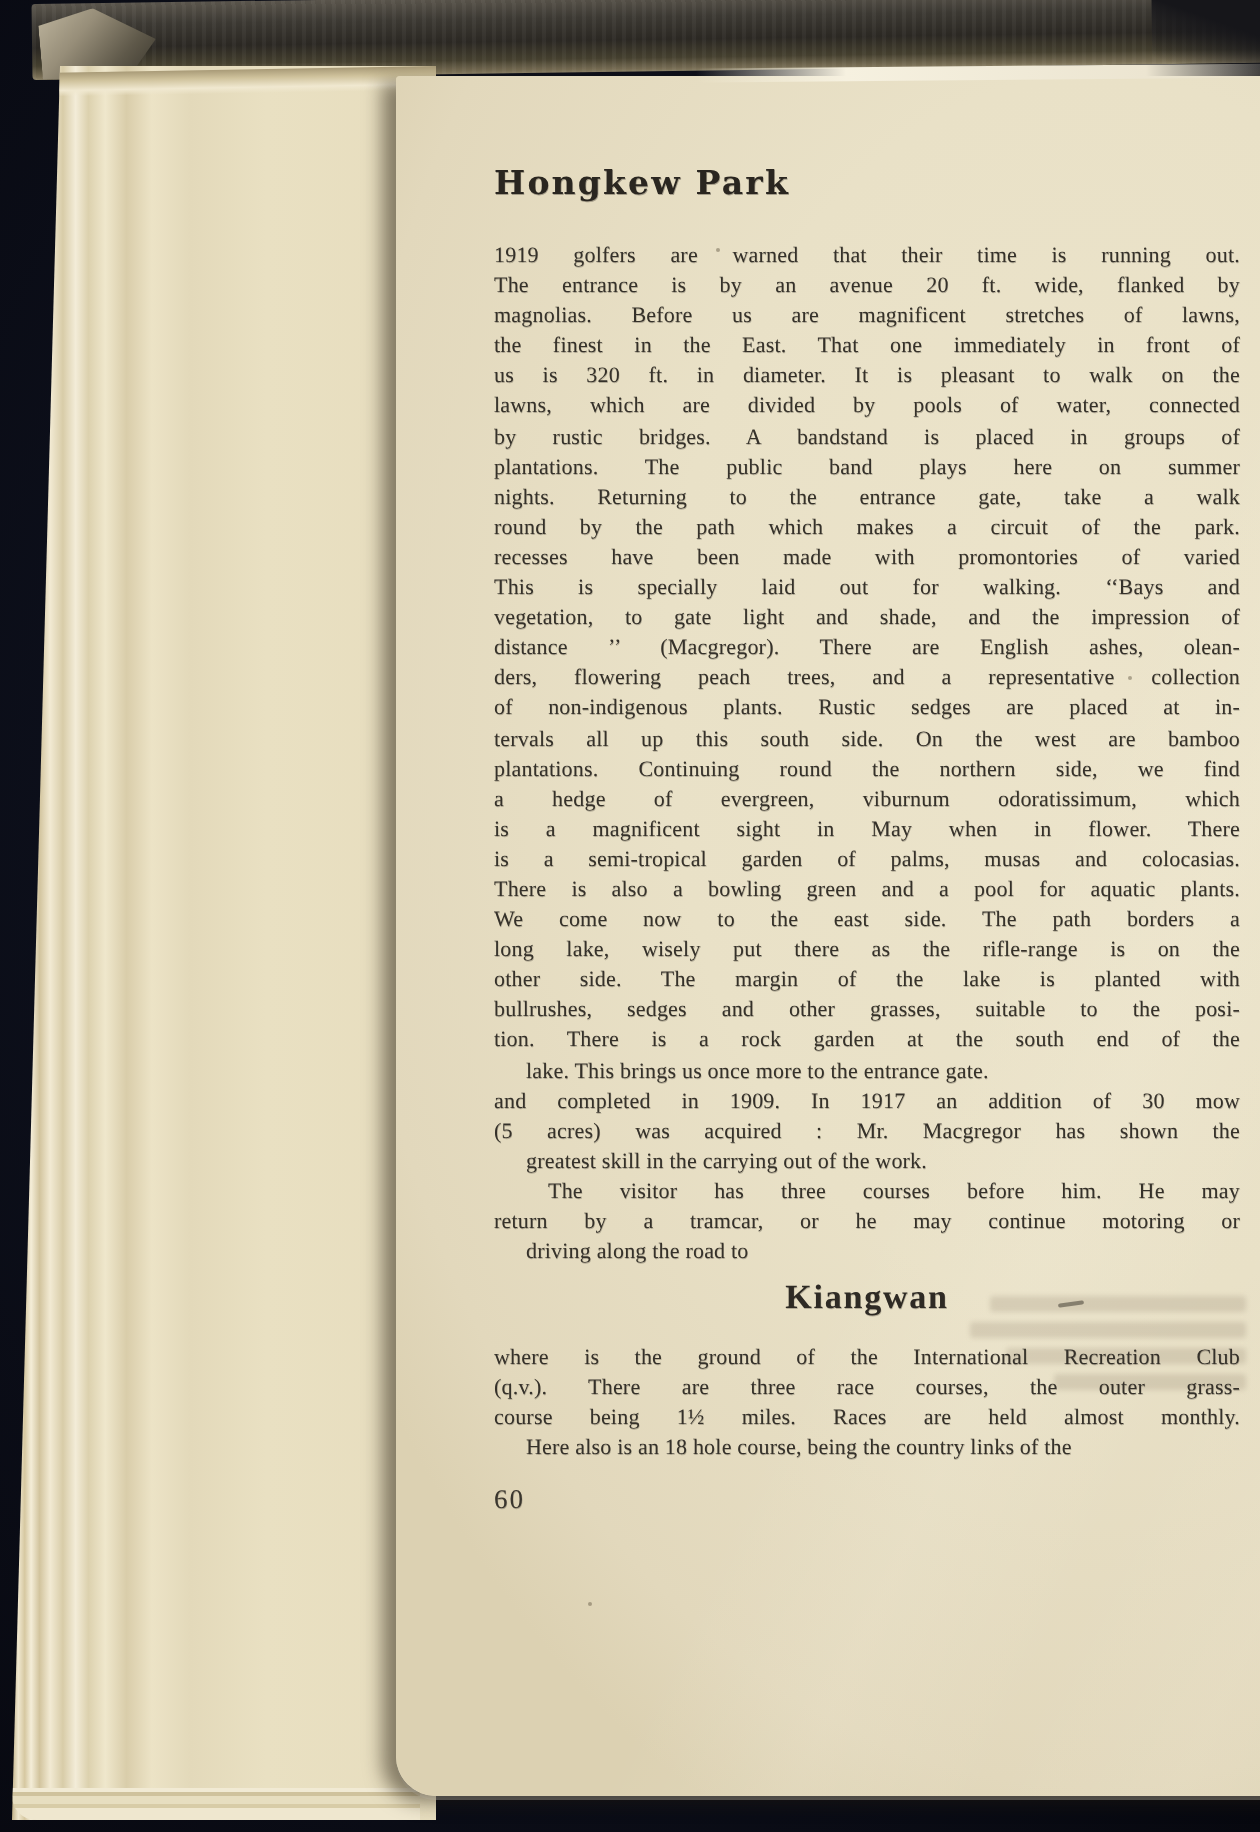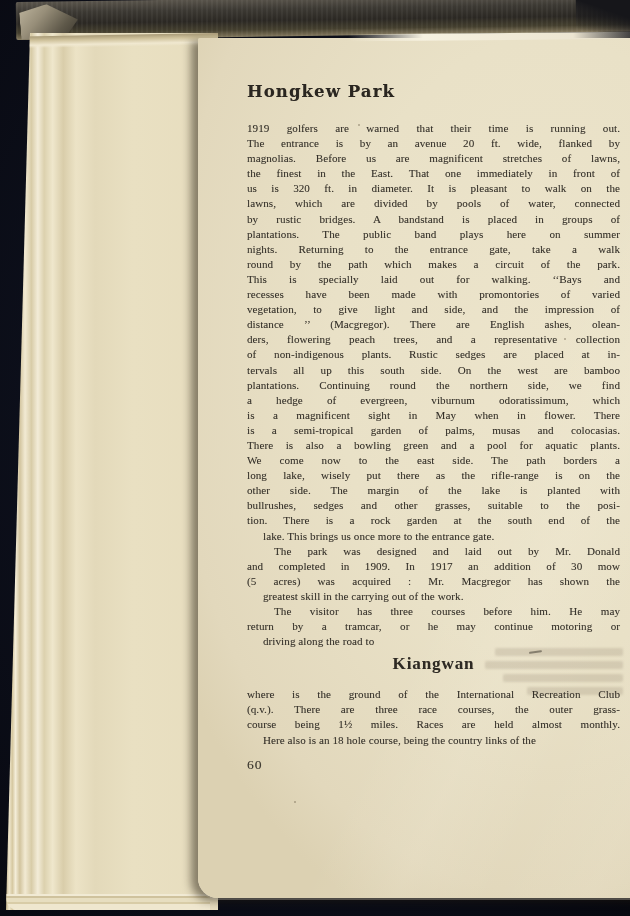--- a/index.html
+++ b/index.html
@@ -158,41 +158,40 @@
             <div class="line">1919 golfers are warned that their time is running out.</div>
             <div class="line">The entrance is by an avenue 20 ft. wide, flanked by</div>
             <div class="line">magnolias. Before us are magnificent stretches of lawns,</div>
             <div class="line">the finest in the East. That one immediately in front of</div>
             <div class="line">us is 320 ft. in diameter. It is pleasant to walk on the</div>
             <div class="line">lawns, which are divided by pools of water, connected</div>
             <div class="line">by rustic bridges. A bandstand is placed in groups of</div>
             <div class="line">plantations. The public band plays here on summer</div>
             <div class="line">nights. Returning to the entrance gate, take a walk</div>
             <div class="line">round by the path which makes a circuit of the park.</div>
+            <div class="line">recesses have been made with promontories of varied</div>
             <div class="line">This is specially laid out for walking. ‘‘Bays and</div>
-            <div class="line">recesses have been made with promontories of varied</div>
-            <div class="line">vegetation, to give light and side, and the impression of</div>
+            <div class="line">vegetation, to gate light and shade, and the impression of</div>
             <div class="line">distance ’’ (Macgregor). There are English ashes, olean-</div>
             <div class="line">ders, flowering peach trees, and a representative collection</div>
             <div class="line">of non-indigenous plants. Rustic sedges are placed at in-</div>
             <div class="line">tervals all up this south side. On the west are bamboo</div>
             <div class="line">plantations. Continuing round the northern side, we find</div>
             <div class="line">a hedge of evergreen, viburnum odoratissimum, which</div>
             <div class="line">is a magnificent sight in May when in flower. There</div>
             <div class="line">is a semi-tropical garden of palms, musas and colocasias.</div>
             <div class="line">There is also a bowling green and a pool for aquatic plants.</div>
             <div class="line">We come now to the east side. The path borders a</div>
             <div class="line">long lake, wisely put there as the rifle-range is on the</div>
             <div class="line">other side. The margin of the lake is planted with</div>
             <div class="line">bullrushes, sedges and other grasses, suitable to the posi-</div>
             <div class="line">tion. There is a rock garden at the south end of the</div>
             <div class="line last">lake. This brings us once more to the entrance gate.</div>
           </div>
           <div class="paragraph">
-            <div class="line indent">The park was designed and laid out by Mr. Donald</div>
             <div class="line">and completed in 1909. In 1917 an addition of 30 mow</div>
             <div class="line">(5 acres) was acquired : Mr. Macgregor has shown the</div>
             <div class="line last">greatest skill in the carrying out of the work.</div>
           </div>
           <div class="paragraph">
             <div class="line indent">The visitor has three courses before him. He may</div>
             <div class="line">return by a tramcar, or he may continue motoring or</div>
             <div class="line last">driving along the road to</div>
           </div>
           <div class="subheading">Kiangwan</div>

